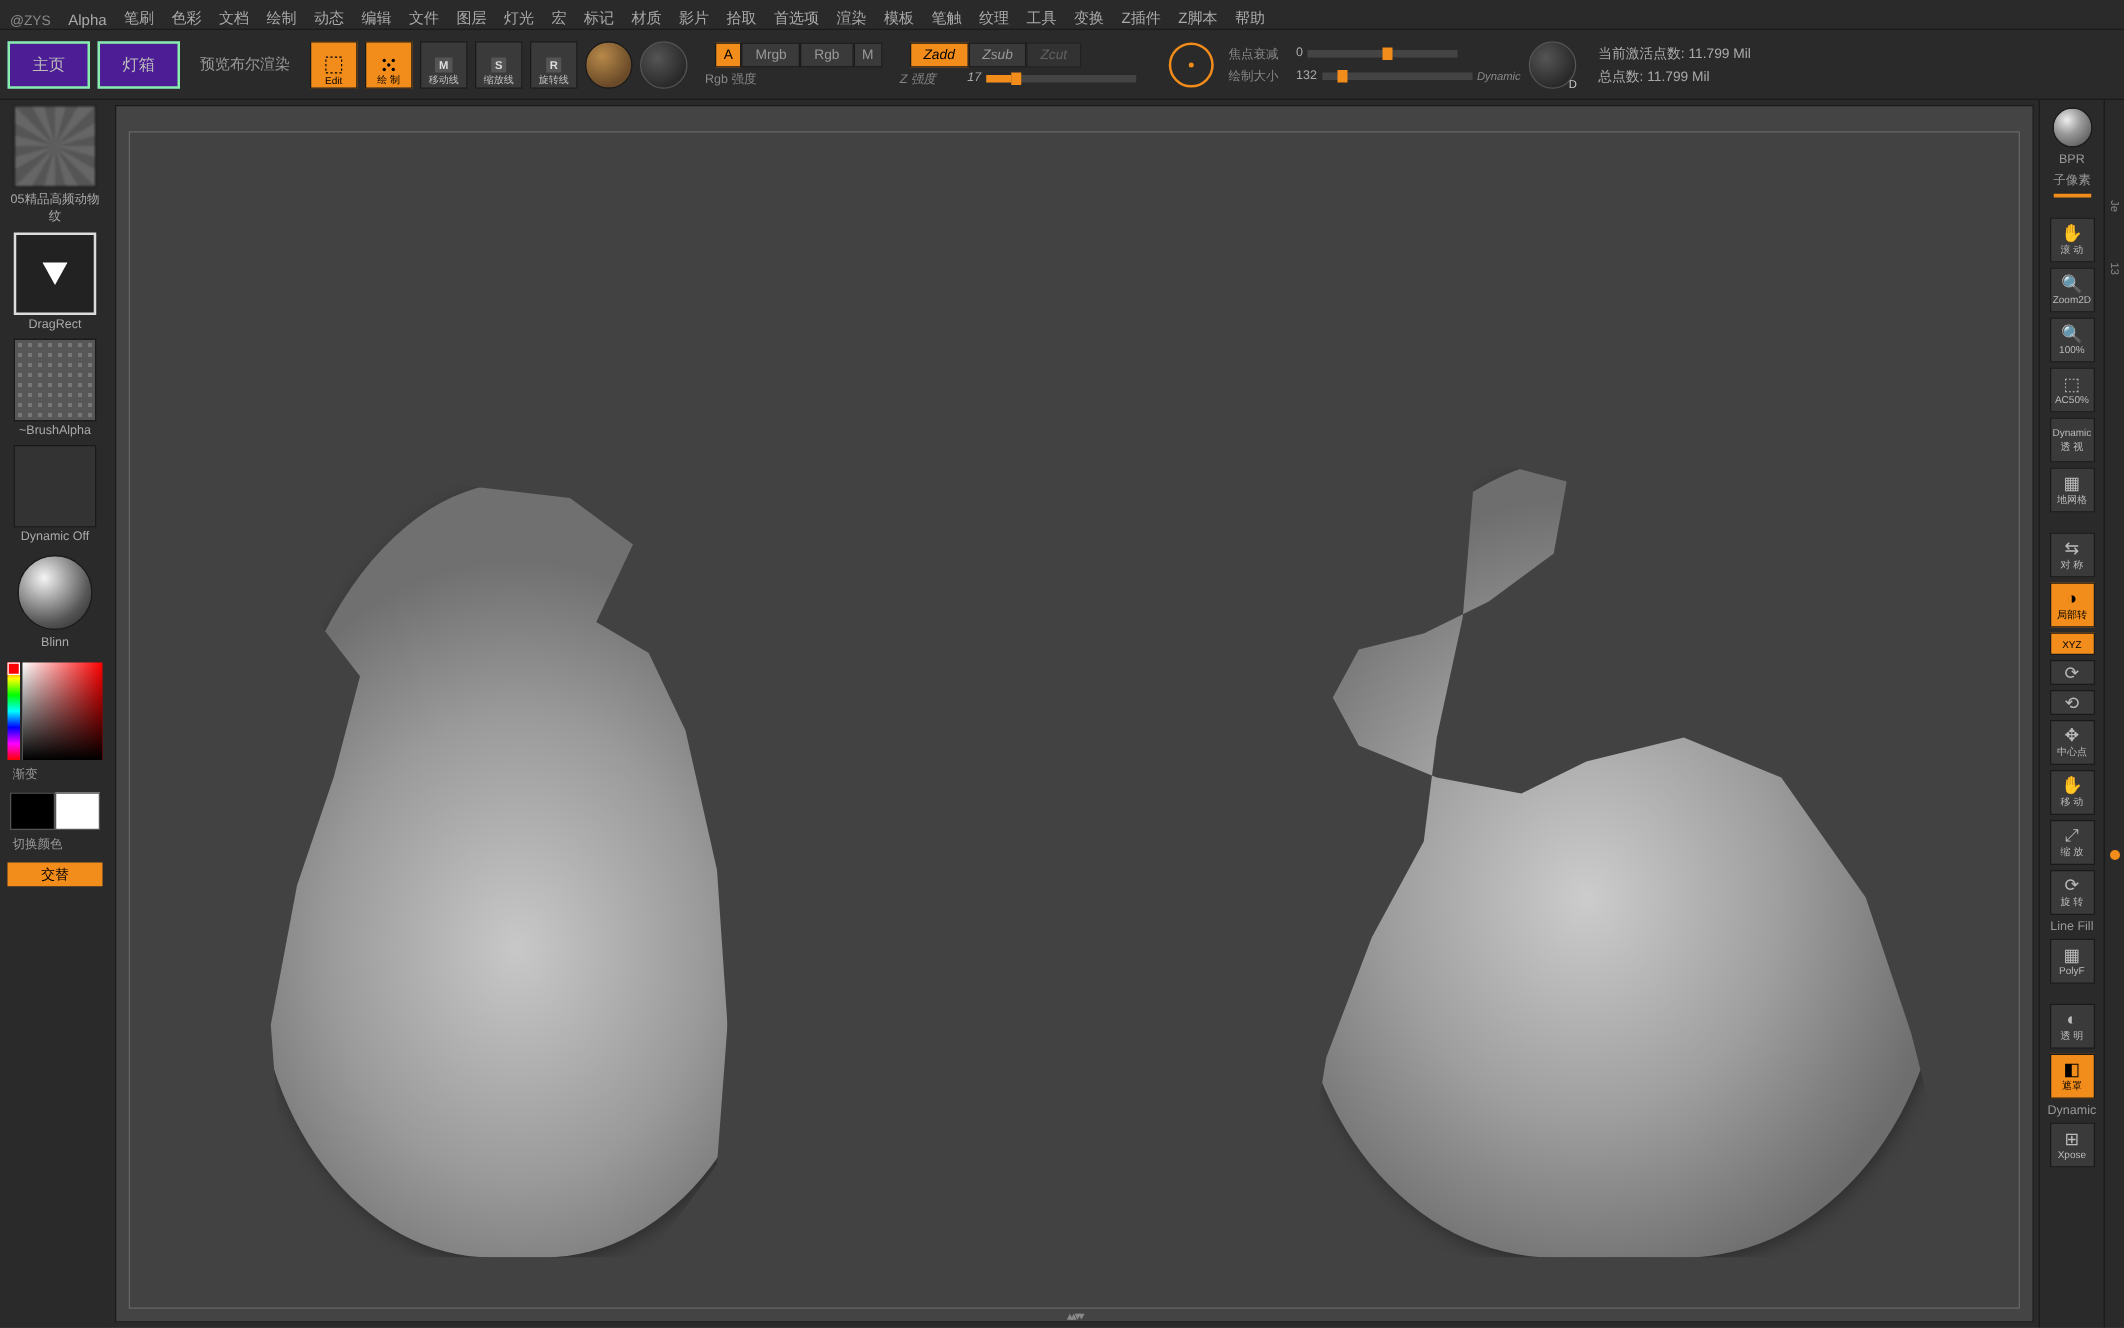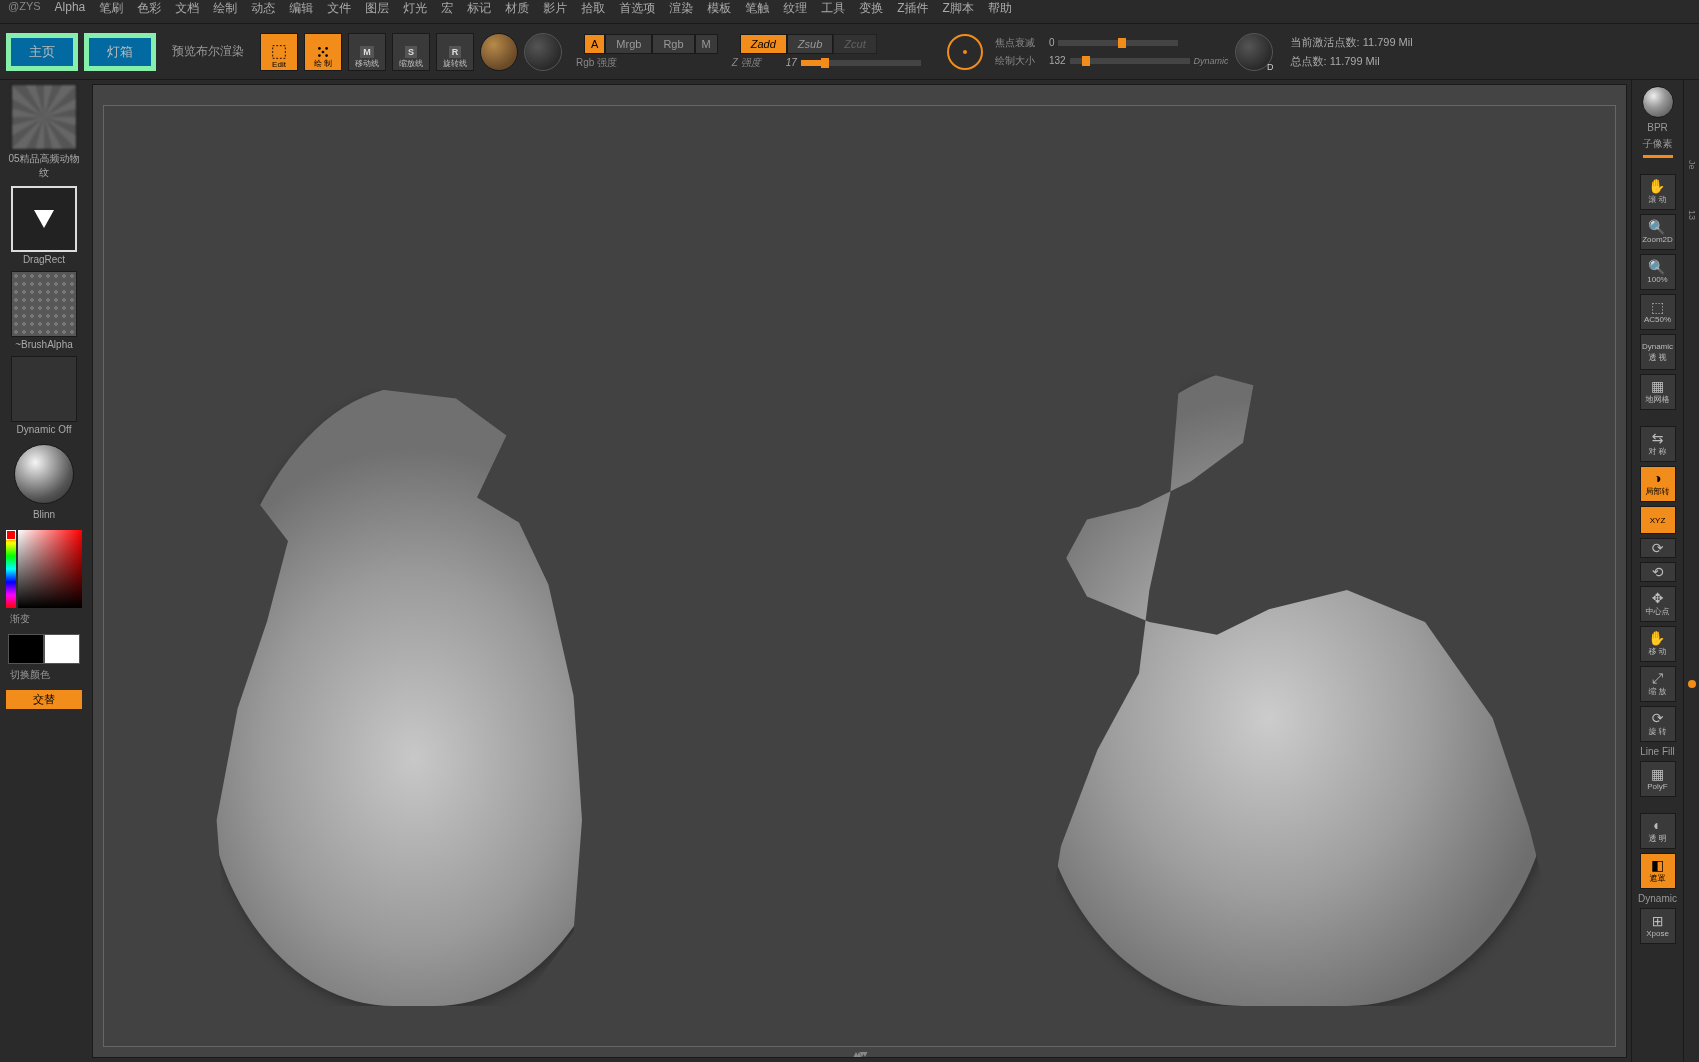--- a/index.html
+++ b/index.html
@@ -1,26 +1,26 @@
 <!DOCTYPE html>
 <html><head>
 <meta charset="utf-8">
 <style>
   * { box-sizing: border-box; margin: 0; padding: 0; font-family: "Microsoft YaHei", Arial, sans-serif; }
   body { background: #2a2a2a; color: #c0c0c0; width: 1699px; height: 1062px; overflow: hidden; font-size: 12px; }
   
   
-  .menu-bar { display: flex; align-items: flex-start; height: 24px; background: #2a2a2a; padding: 0 8px; gap: 14px; border-bottom: 1px solid #1a1a1a; }
+  .menu-bar { display: flex; align-items: flex-end; height: 24px; background: #2a2a2a; padding: 0 8px; gap: 14px; border-bottom: 1px solid #1a1a1a; }
   .menu-item { color: #aaa; cursor: pointer; font-size: 12px; }
   .menu-at { color: #888; font-size: 11px; }
   
   
   .toolbar-row { display: flex; align-items: center; height: 56px; background: #2a2a2a; padding: 4px 6px; gap: 6px; border-bottom: 1px solid #1a1a1a; }
   
-  .tab-btn { background: #0369a1; color: #bbb; padding: 8px 18px; border: 5px solid #86efac; font-size: 13px; cursor: pointer; height: 38px; display: flex; align-items: center; }
+  .tab-btn { background: #4c1d95; color: #bbb; padding: 8px 18px; border: 2px solid #86efac; font-size: 13px; cursor: pointer; height: 38px; display: flex; align-items: center; }
   .tab-label { color: #999; font-size: 12px; padding: 0 10px; }
   
   .tool-icon-btn { width: 38px; height: 38px; background: #3a3a3a; border: 1px solid #1a1a1a; display: flex; flex-direction: column; align-items: center; justify-content: center; cursor: pointer; position: relative; }
   .tool-icon-btn.active { background: #f28c1a; color: #000; align-items: center; }
   .tool-icon-btn .icon-shape { width: 18px; height: 18px; }
   .tool-icon-btn .tiny-label { font-size: 8px; position: absolute; bottom: 1px; }
   .tool-icon-btn.circle { border-radius: 50%; background: #4a4a4a; }
   .tool-icon-btn.circle-grad { border-radius: 50%; background: radial-gradient(circle at 35% 35%, #555 0%, #2a2a2a 70%); border: 1px solid #555; }
   
   .mode-group { display: flex; align-items: center; gap: 0; margin-left: 8px; }
@@ -81,21 +81,21 @@
   }
   .red-ring { position:absolute; right:-60px; bottom:-60px; width:240px; height:240px; border:2px solid rgba(200,40,40,0.6); border-radius:50%; border-top-color:transparent; border-left-color:transparent;}
   .canvas-handle { position:absolute; bottom:-2px; left:50%; transform:translateX(-50%); color:#888; font-size:10px; letter-spacing:-2px;}
   
   
   .right-sidebar { width: 52px; background: #2a2a2a; display: flex; flex-direction: column; align-items: center; padding: 6px 2px; gap: 4px; border-left:1px solid #1a1a1a;}
   .r-btn { width: 36px; height: 36px; background: #3a3a3a; border: 1px solid #1a1a1a; display: flex; flex-direction:column; align-items: center; justify-content: center; cursor: pointer; font-size:8px; color:#bbb; gap:1px;}
   .r-btn.active { background: #f28c1a; color: #000; }
   .r-btn.sphere-small { background: radial-gradient(circle at 35% 30%, #eee 0%, #999 40%, #444 100%); border-radius:50%; width:32px; height:32px;}
   .r-btn .r-icon { font-size:14px; line-height:1;}
-  .r-btn.tiny { height:28px; font-size:8px;}
+  .r-btn.tiny { height:18px; font-size:8px;}
   .r-label { font-size:10px; color:#999; }
   .r-gap { height:8px; }
   
   .far-right { width: 16px; background:#2a2a2a; border-left:1px solid #1a1a1a; display:flex; flex-direction:column; align-items:center; padding-top:80px; gap:40px;}
   .far-right div { font-size:9px; color:#888; writing-mode:vertical-rl; }
   .orange-dot { width:8px; height:8px; background:#f28c1a; border-radius:50%;}
   
   .dynamic-label { font-size:9px; color:#888; font-style:italic;}
 </style>
 </head>

